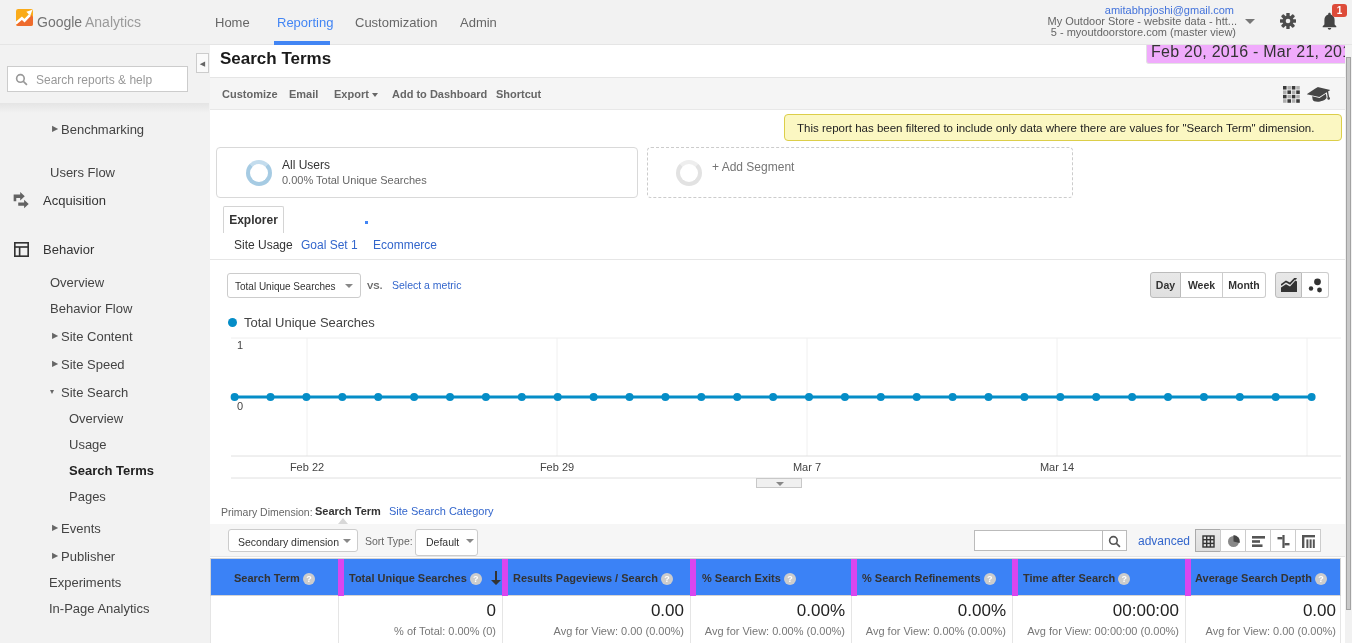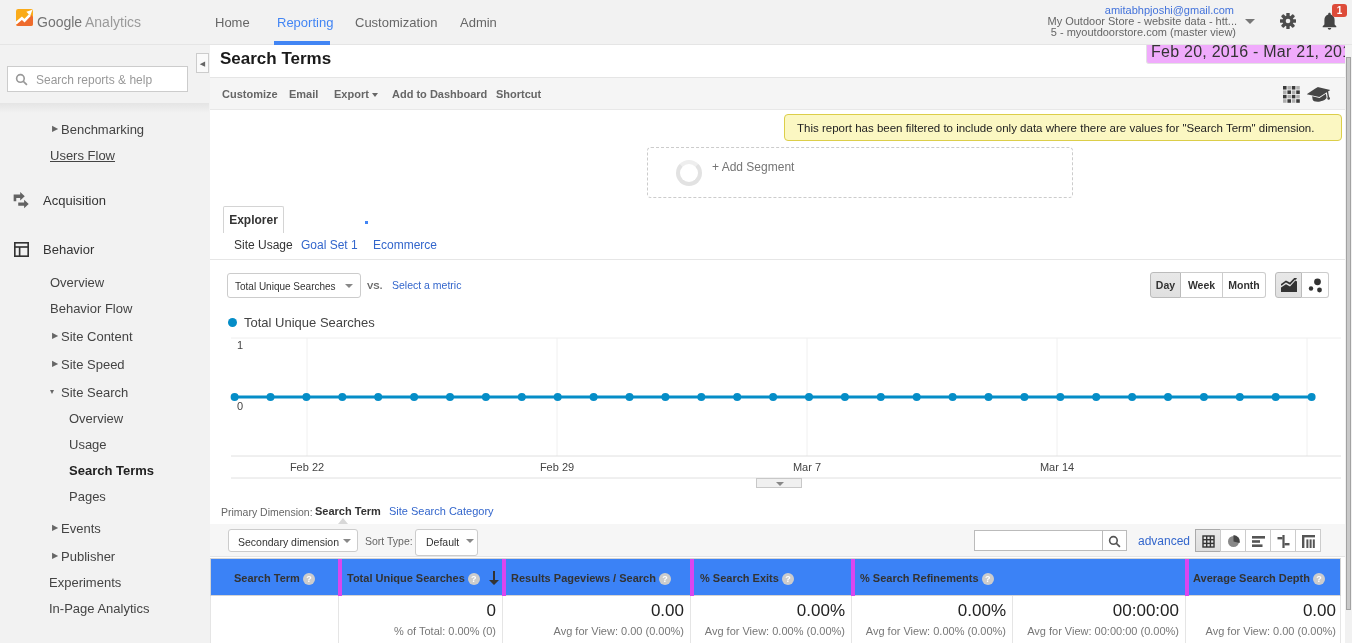--- a/index.html
+++ b/index.html
@@ -64,21 +64,21 @@
 
 
 #ttools { position:absolute; left:0; top:479px; width:1135px; height:33px; background:#f6f6f6; border-bottom:1px solid #e5e5e5; }
 #tsearch { position:absolute; left:764px; top:6px; width:129px; height:21px; border:1px solid #bbb; background:#fff; }
 #tsbtn { position:absolute; left:893px; top:6px; width:24px; height:21px; border:1px solid #bbb; border-left:none; background:#fff; }
 #advlink { position:absolute; left:928px; top:10px; font-size:12px; color:#3366cc; }
 .vbtn { position:absolute; top:5px; width:26px; height:23px; background:#fff; border:1px solid #ccc; }
 
 
 #thead { position:absolute; left:0; top:513px; width:1131px; height:38px; background:#3b82f6; border:1px solid #d4d4d4; }
-.th { position:absolute; top:0; height:38px; border-left:4px solid #d946ef; font-size:11px; font-weight:bold; color:#333; }
+.th { position:absolute; top:0; height:38px; border-left:6px solid #d946ef; font-size:11px; font-weight:bold; color:#333; }
 .th .t { position:absolute; top:13px; }
 .qm { display:inline-block; width:12px; height:12px; border-radius:50%; background:#ccc; color:#fff; font-size:9px; font-weight:bold; text-align:center; line-height:12px; }
 #trow { position:absolute; left:0; top:551px; width:1131px; height:47px; background:#fff; border-left:1px solid #e5e5e5; border-right:1px solid #e5e5e5; }
 .td { position:absolute; top:0; height:47px; border-left:1px solid #e5e5e5; }
 .val { position:absolute; top:5px; right:6px; font-size:17px; color:#222; }
 .sub { position:absolute; top:29px; right:6px; font-size:11px; color:#777; white-space:nowrap; }
 
 
 #sbar { position:absolute; left:1345px; top:45px; width:7px; height:598px; background:#f1f1f1; }
 #sthumb { position:absolute; left:1px; top:12px; width:5px; height:553px; background:#c9c9c9; border:1px solid #a2a2a2; }
@@ -138,21 +138,21 @@
   <div id="sidesearch">
     <svg class="abs" style="left:7px; top:6px;" width="13" height="13" viewBox="0 0 24 24" fill="none" stroke="#999" stroke-width="3">
           <circle cx="10" cy="10" r="7"></circle>
           <line x1="15" y1="15" x2="22" y2="22"></line>
         </svg>
     <span class="ph">Search reports &amp; help</span>
   </div>
   <div id="sideshadow"></div>
   <span class="arr" style="left:52px; top:79px;">▶</span>
       <span class="snav" style="left:61px; top:77px;">Benchmarking</span>
-  <span class="snav" style="left:50px; top:103px;text-decoration:underline;">Users Flow</span>
+  <span class="snav" style="left:50px; top:120px;">Users Flow</span>
 
   <svg class="abs" style="left:13px; top:147px;" width="17" height="17" viewBox="0 0 24 26" fill="#636363">
     <path d="M0 4 L10 4 L10 0 L17 6.5 L10 13 L10 9 L4 9 L4 14 L0 14 Z"></path>
     <path d="M7 16 L16 16 L16 12 L23 18.5 L16 25 L16 21 L7 21 Z"></path>
   </svg>
   <span class="snav sec" style="left:43px; top:148px;">Acquisition</span>
 
   <svg class="abs" style="left:14px; top:197px;" width="15" height="15" viewBox="0 0 24 24" fill="none" stroke="#333" stroke-width="2.6">
         <rect x="1.3" y="1.3" width="21.4" height="21.4"></rect>
         <line x1="1" y1="8" x2="23" y2="8"></line>
@@ -217,20 +217,25 @@
     </svg>
 
     <svg class="abs" style="left:1097px; top:9px; transform:rotate(-10deg);" width="24" height="16" viewBox="0 0 24 16" fill="#464646">
       <path d="M12 0 L24 5 L12 10 L0 5 Z"></path>
       <path d="M5 8 L5 11.5 C5 13 8 14.5 12 14.5 C16 14.5 19 13 19 11.5 L19 8 L12 11 Z"></path>
       <rect x="20.2" y="5" width="1.4" height="7"></rect>
           <circle cx="20.9" cy="13" r="1.4"></circle>
     </svg>
   </div>
 
+  <div id="seg1">
+    <div class="donut" style="left:29px; top:12px; border:4px solid #a6cbe3; border-top-color:#c3dced;"></div>
+    <span class="abs" style="left:65px; top:10px; font-size:12px; color:#333;">All Users</span>
+    <span class="abs" style="left:65px; top:26px; font-size:11px; color:#666;">0.00% Total Unique Searches</span>
+  </div>
   <div id="seg2">
     <div class="donut" style="left:28px; top:12px; border:4px solid #e2e2e2; border-top-color:#eee;"></div>
     <span class="abs" style="left:64px; top:12px; font-size:12px; color:#757575;">+ Add Segment</span>
   </div>
 
   <div id="extab">Explorer</div>
   <div id="bluedot"></div>
   <div id="sublinks">
     <span style="left:15px; color:#333;margin-left:9px;">Site Usage</span>
     <span style="left:91px; color:#3366cc;">Goal Set 1</span>
@@ -396,20 +401,23 @@
     </div>
     <div class="th" style="left:291px; width:188px;">
           <span class="t" style="left:5px;">Results Pageviews / Search <span class="qm">?</span></span>
         </div>
     <div class="th" style="left:479px; width:161px;">
           <span class="t" style="left:6px;">% Search Exits <span class="qm">?</span></span>
         </div>
     <div class="th" style="left:640px; width:161px;">
           <span class="t" style="left:5px;">% Search Refinements <span class="qm">?</span></span>
         </div>
+    <div class="th" style="left:801px; width:173px;">
+          <span class="t" style="left:5px;">Time after Search <span class="qm">?</span></span>
+        </div>
     <div class="th" style="left:974px; width:157px;">
           <span class="t" style="left:4px;">Average Search Depth <span class="qm">?</span></span>
         </div>
   </div>
   <div id="trow">
     <div class="td" style="left:0; width:127px; border-left:none;"></div>
     <div class="td" style="left:127px; width:164px;">
           <span class="val">0</span>
           <span class="sub">% of Total: 0.00% (0)</span>
         </div>

